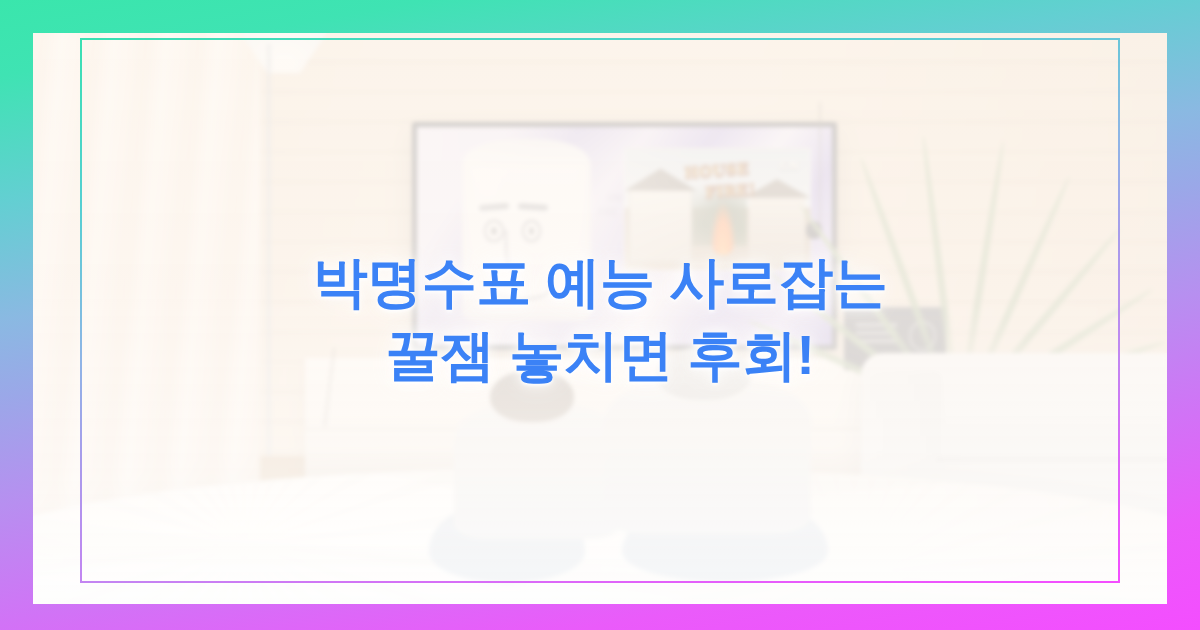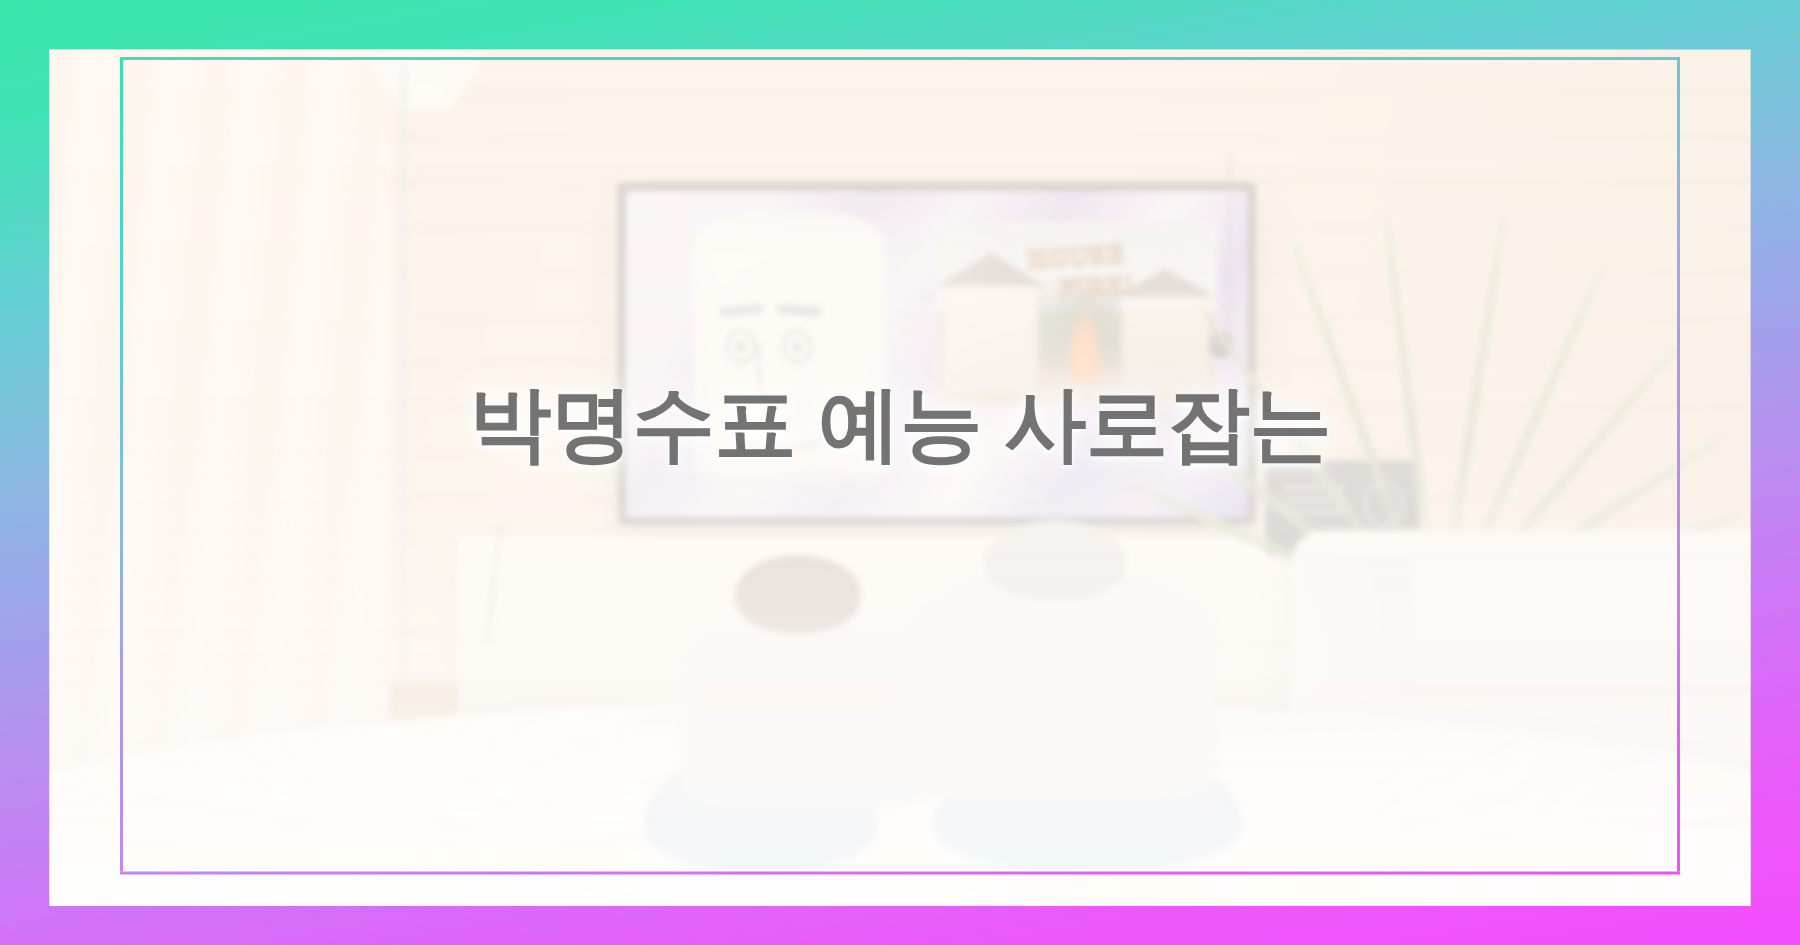--- a/index.html
+++ b/index.html
@@ -600,21 +600,21 @@
     text-align: center;
     pointer-events: none;
   }
   .headline-line {
     display: block;
     font-family: "Liberation Sans", "DejaVu Sans", sans-serif;
     font-weight: 700;
     font-size: 55px;
     line-height: 1.32;
     letter-spacing: -0.5px;
-    color: #737373;
+    color: #3b82f6;
     text-shadow:
        0 0 12px rgba(255,255,255,0.95),
        0 0 24px rgba(255,255,255,0.80),
        0 2px 3px rgba(255,255,255,0.85);
     white-space: nowrap;
   }
 </style>
 </head>
 <body>
 
@@ -716,15 +716,16 @@
 
       <div class="photo-blur-veil"></div>
       <div class="photo-wash"></div>
     </div>
   </div>
 
   <div class="inner-outline"></div>
 
   <div class="headline">
     <span class="headline-line">박명수표 예능 사로잡는</span>
+    <span class="headline-line">꿀잼 놓치면 후회!</span>
   </div>
 
 </div>
 
 </body></html>

